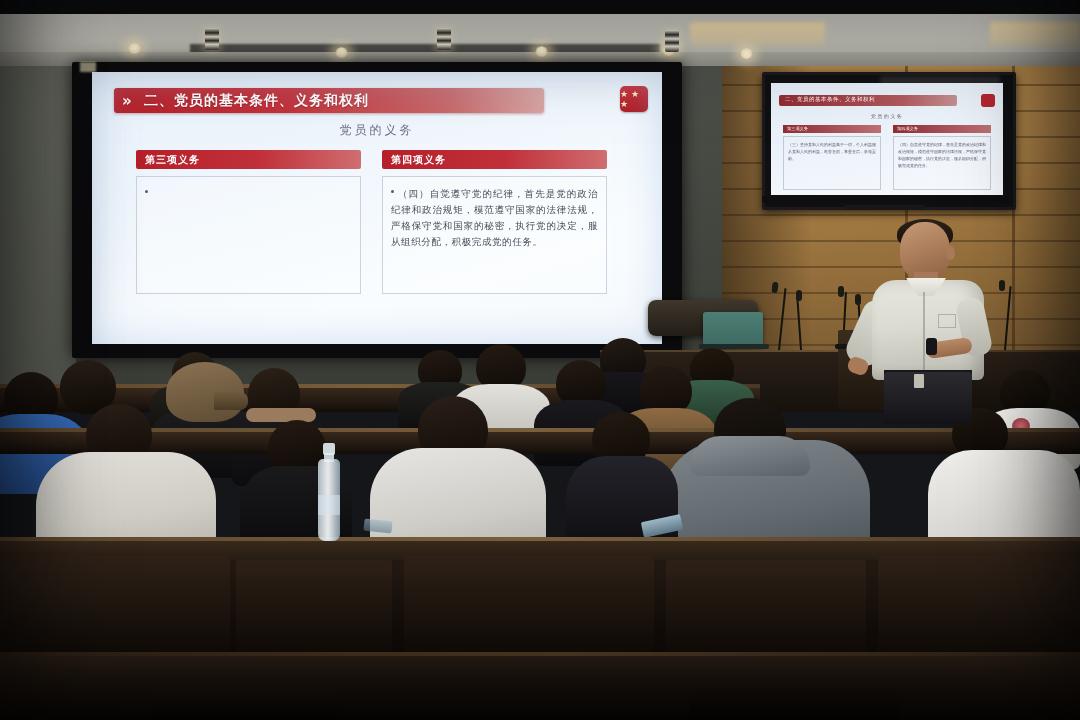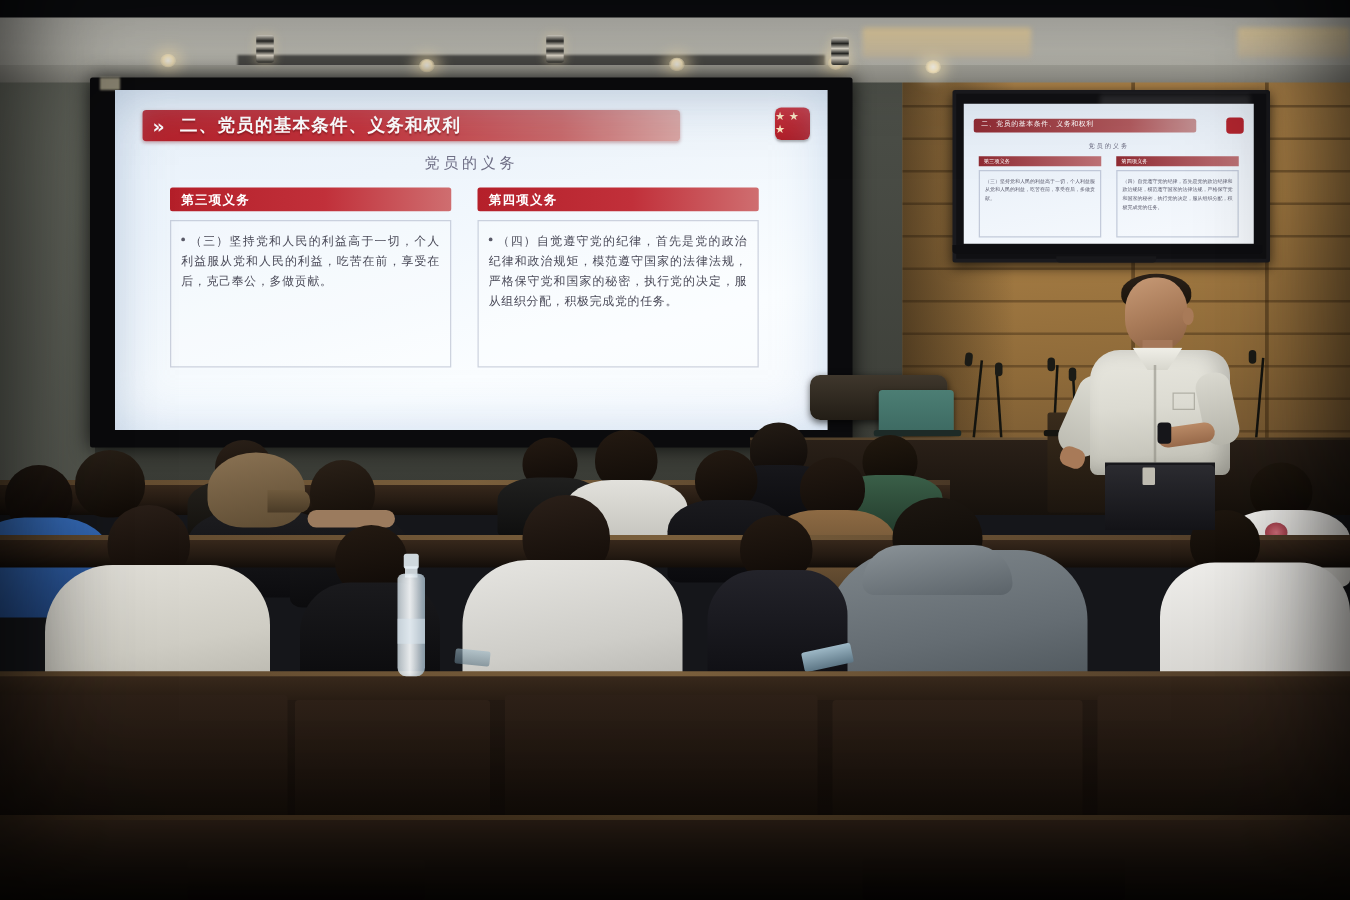--- a/index.html
+++ b/index.html
@@ -216,21 +216,20 @@
     </div>
     <div class="slide-badge">
       <span>★ ★ ★</span>
     </div>
     <div class="slide-sub">党员的义务</div>
 
     <div class="col col-left">
       <div class="col-head">第三项义务</div>
       <div class="col-body">
         <span class="bullet"></span>
-        <p>（三）坚持党和人民的利益高于一切，个人利益服从党和人民的利益，吃苦在前，享受在后，克己奉公，多做贡献。</p>
       </div>
     </div>
 
     <div class="col col-right">
       <div class="col-head">第四项义务</div>
       <div class="col-body">
         <span class="bullet"></span>
         <p>（四）自觉遵守党的纪律，首先是党的政治纪律和政治规矩，模范遵守国家的法律法规，严格保守党和国家的秘密，执行党的决定，服从组织分配，积极完成党的任务。</p>
       </div>
     </div>

